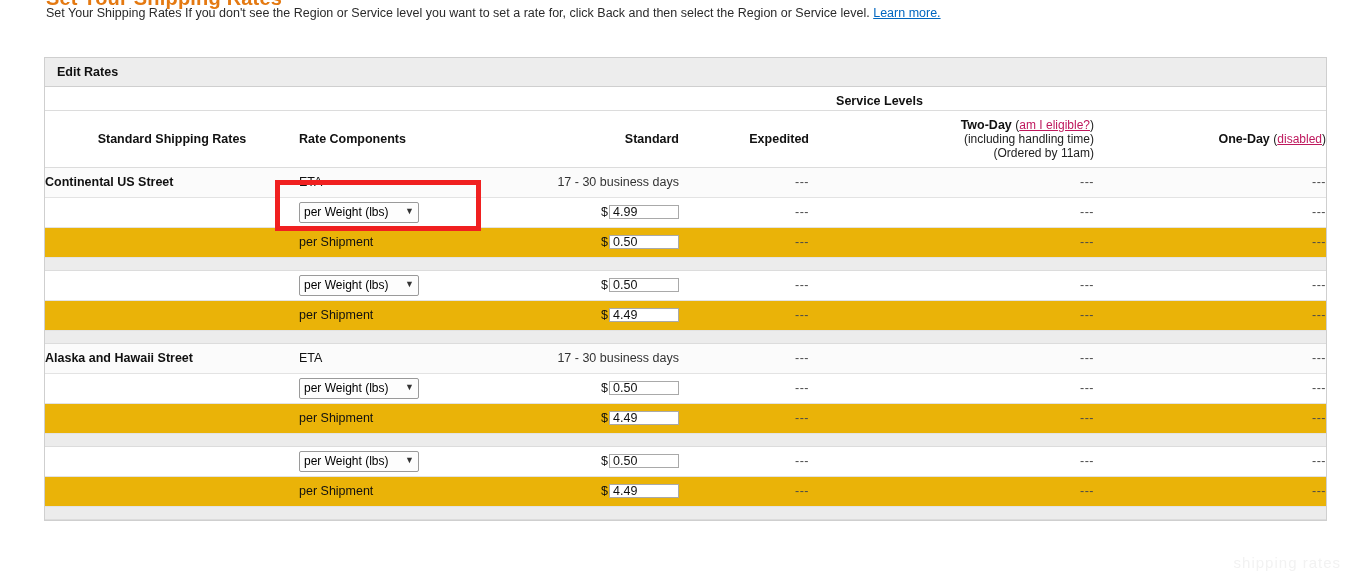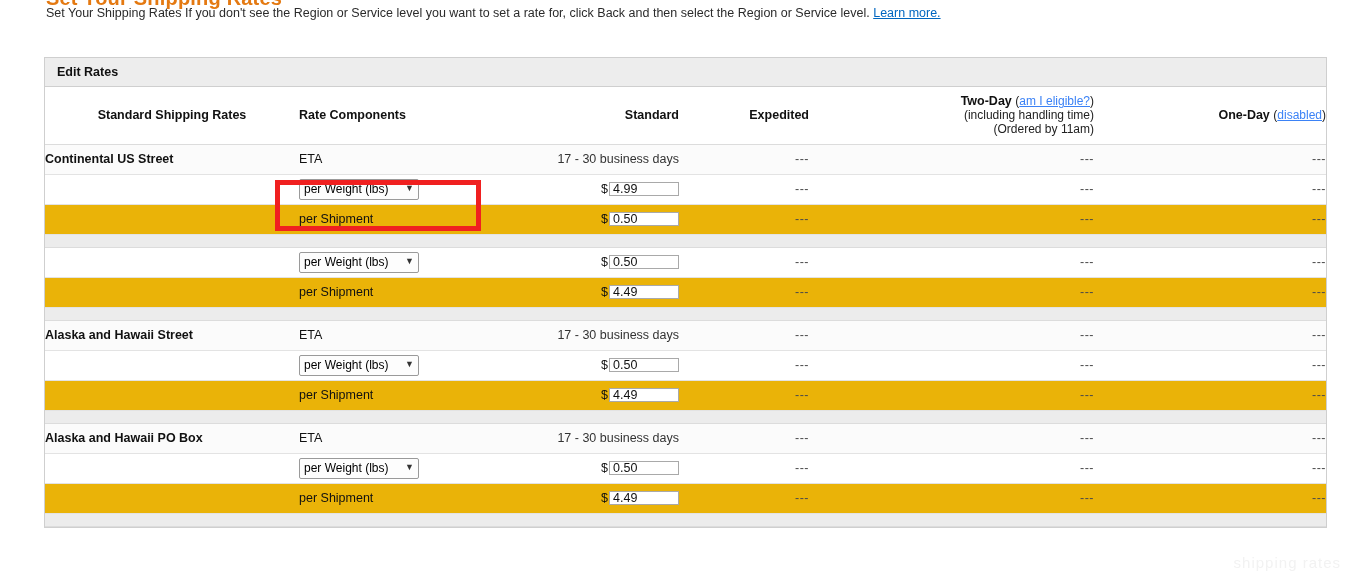--- a/index.html
+++ b/index.html
@@ -81,21 +81,21 @@
     vertical-align: middle;
   }
   th.vline { border-left: 1px solid #dcdcdc; }
   td.vline { border-left: 1px solid #e6e6e6; }
 
   th.c-region   { text-align: center; }
   th.c-comp     { text-align: left; padding-left: 8px; }
   th.c-num      { text-align: right; padding-right: 10px; }
 
   .sublabel { font-weight: normal; font-size: 12px; color:#222; }
-  .hdr-link { color:#3b82f6; text-decoration: underline; font-weight: normal; font-size:12px; }
+  .hdr-link { color:#be185d; text-decoration: underline; font-weight: normal; font-size:12px; }
 
   
   tr.r-eta td   { height: 30px; }
   tr.r-weight td{ height: 30px; }
   tr.r-ship td  { height: 30px; }
   tr.spacer td  { height: 13px; background: #ececec; border-top:1px solid #dcdcdc; border-bottom:1px solid #dcdcdc; }
 
   td.region {
     font-weight: bold; padding-left: 6px; color:#111;
   }
@@ -178,20 +178,25 @@
     <table class="rates">
       <colgroup>
         <col class="col-region">
           <col class="col-comp">
           <col class="col-standard">
         <col class="col-exped">
           <col class="col-twoday">
           <col class="col-oneday">
       </colgroup>
       <thead>
+        <tr class="hdr-top">
+          <th></th>
+          <th class="vline"></th>
+          <th class="svc vline" colspan="4">Service Levels</th>
+        </tr>
         <tr class="hdr-main">
           <th class="c-region">Standard Shipping Rates</th>
           <th class="c-comp vline">Rate Components</th>
           <th class="c-num vline">Standard</th>
           <th class="c-num vline">Expedited</th>
           <th class="c-num vline">
             <div><span>Two-Day</span>
               <span class="sublabel">(</span><a class="hdr-link" href="#">am I eligible?</a><span class="sublabel">)</span>
             </div>
             <div class="sublabel">(including handling time)</div>
@@ -288,28 +293,20 @@
                 <span class="sym">$</span>
                 <input class="amount" type="text" value="4.49" style="">
               </span></td>
             <td class="dash vline">---</td>
             <td class="dash vline">---</td>
             <td class="dash vline">---</td>
           </tr>
           <tr class="spacer">
             <td colspan="6"></td>
           </tr>
-          <tr class="r-eta">
-            <td class="region">Alaska and Hawaii PO Box</td>
-            <td class="comp vline">ETA</td>
-            <td class="num vline">17 - 30 business days</td>
-            <td class="dash vline">---</td>
-            <td class="dash vline">---</td>
-            <td class="dash vline">---</td>
-          </tr>
           <tr class="r-weight">
             <td class="region"></td>
             <td class="comp vline"><span class="select-wrap"><select class="unit"><option selected="">per Weight (lbs)</option><option>per Shipment</option><option>per Item</option></select><span class="caret">▼</span></span></td>
             <td class="num vline"><span class="money">
                 <span class="sym">$</span>
                 <input class="amount" type="text" value="0.50" style="">
               </span></td>
             <td class="dash vline">---</td>
             <td class="dash vline">---</td>
             <td class="dash vline">---</td>

